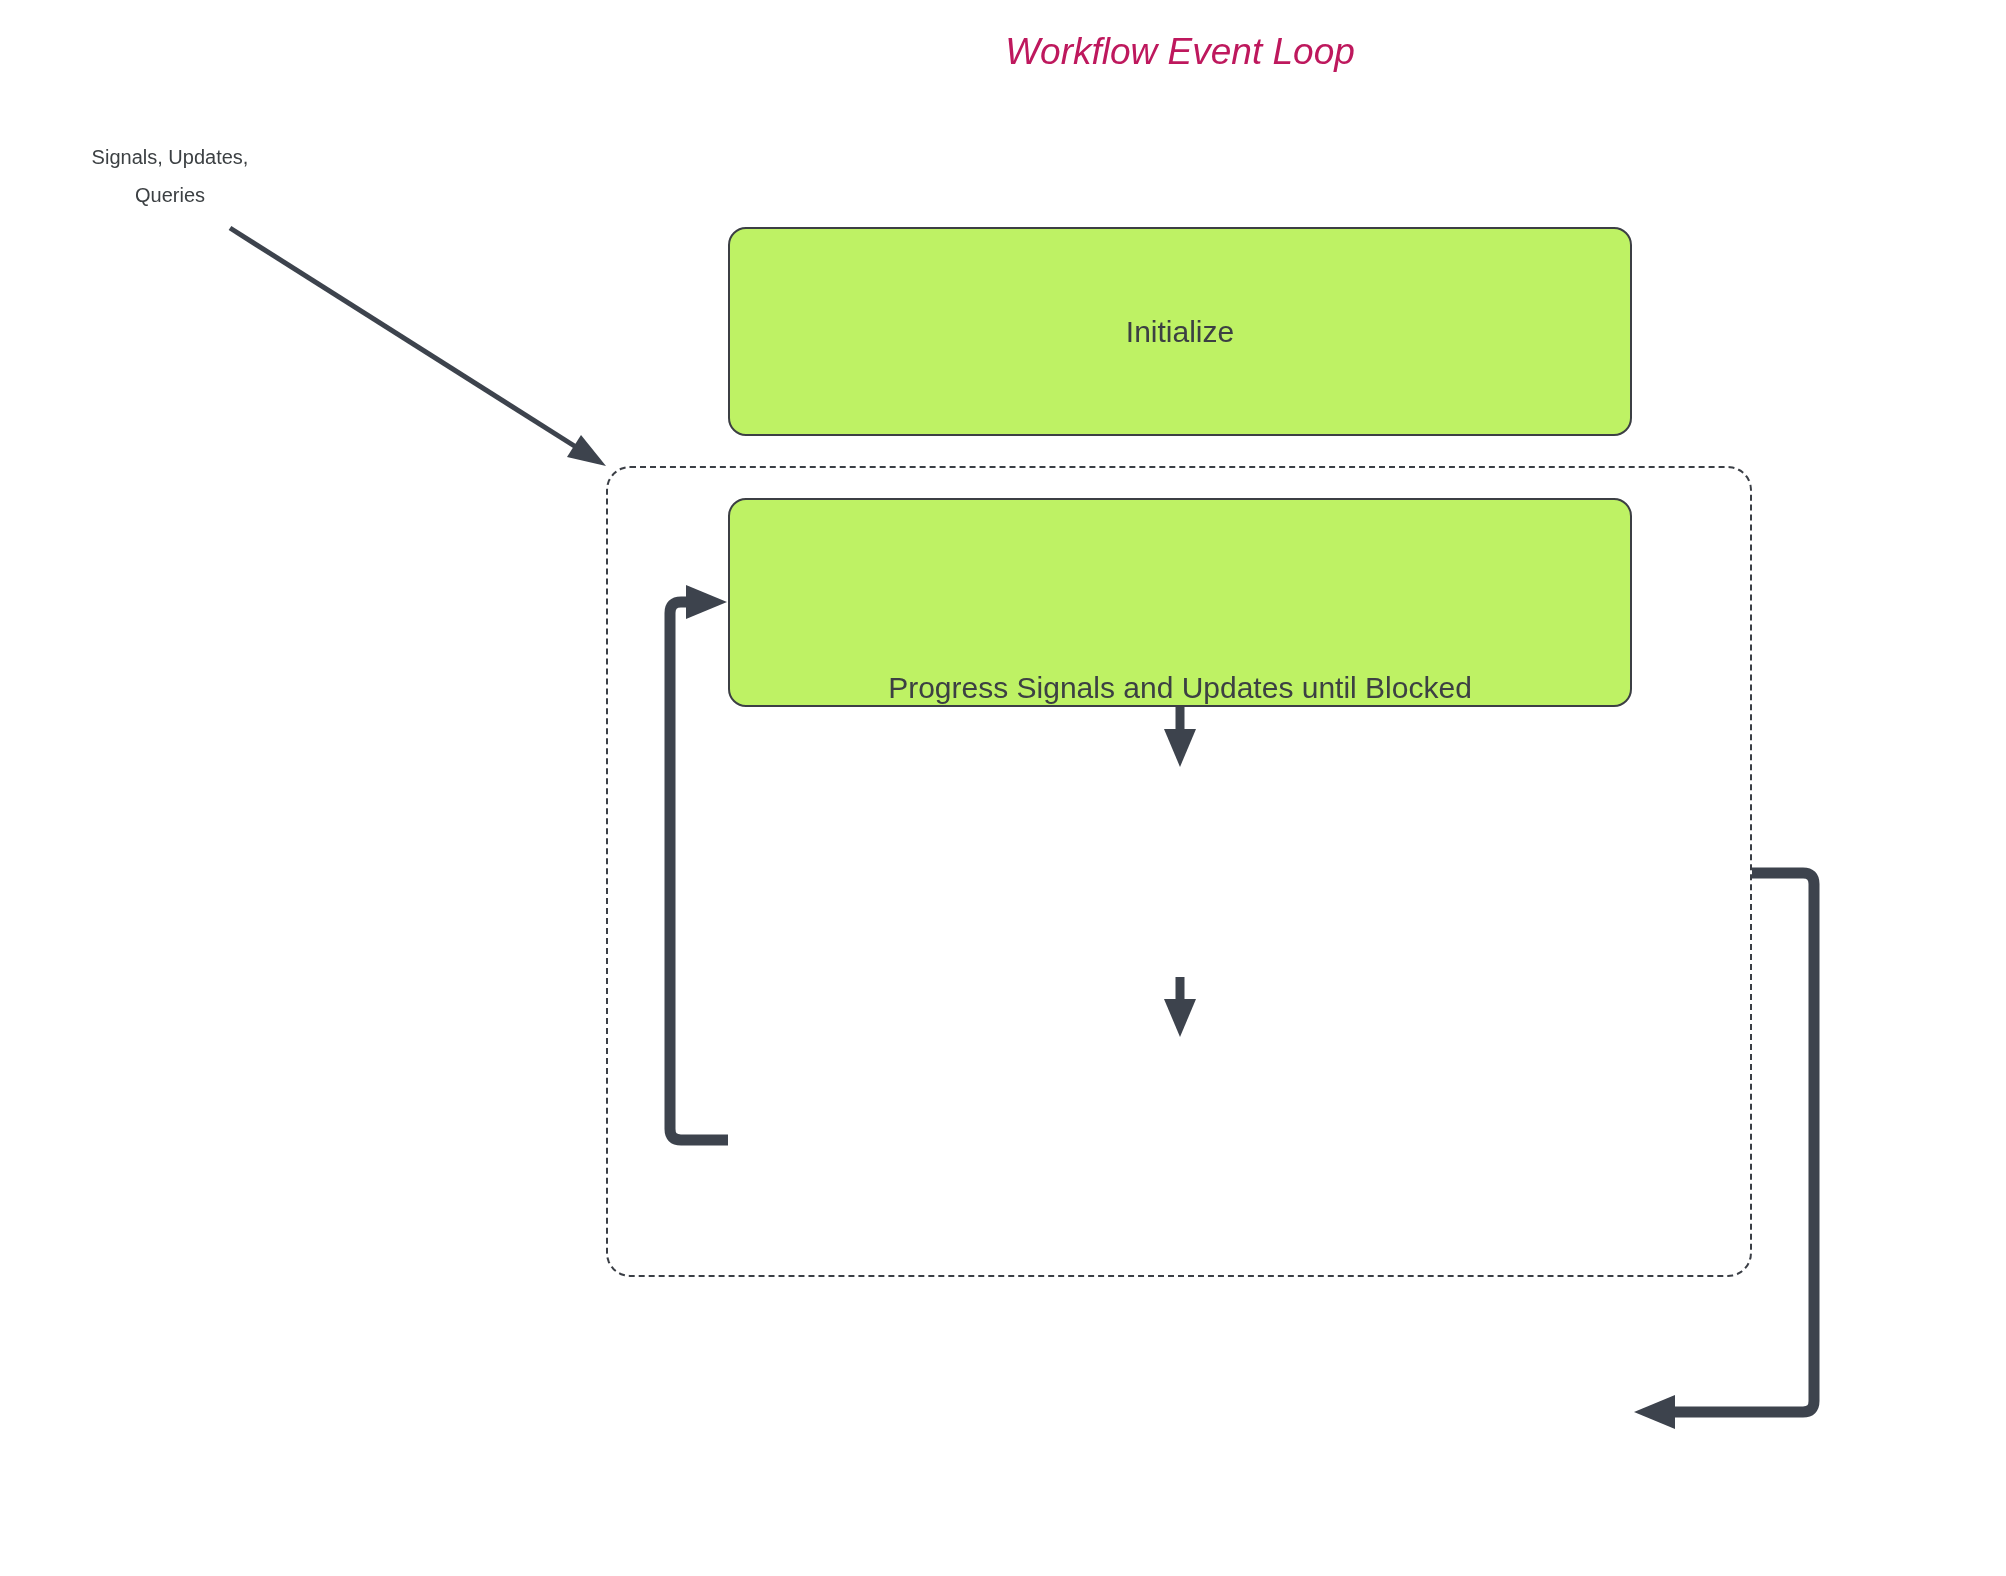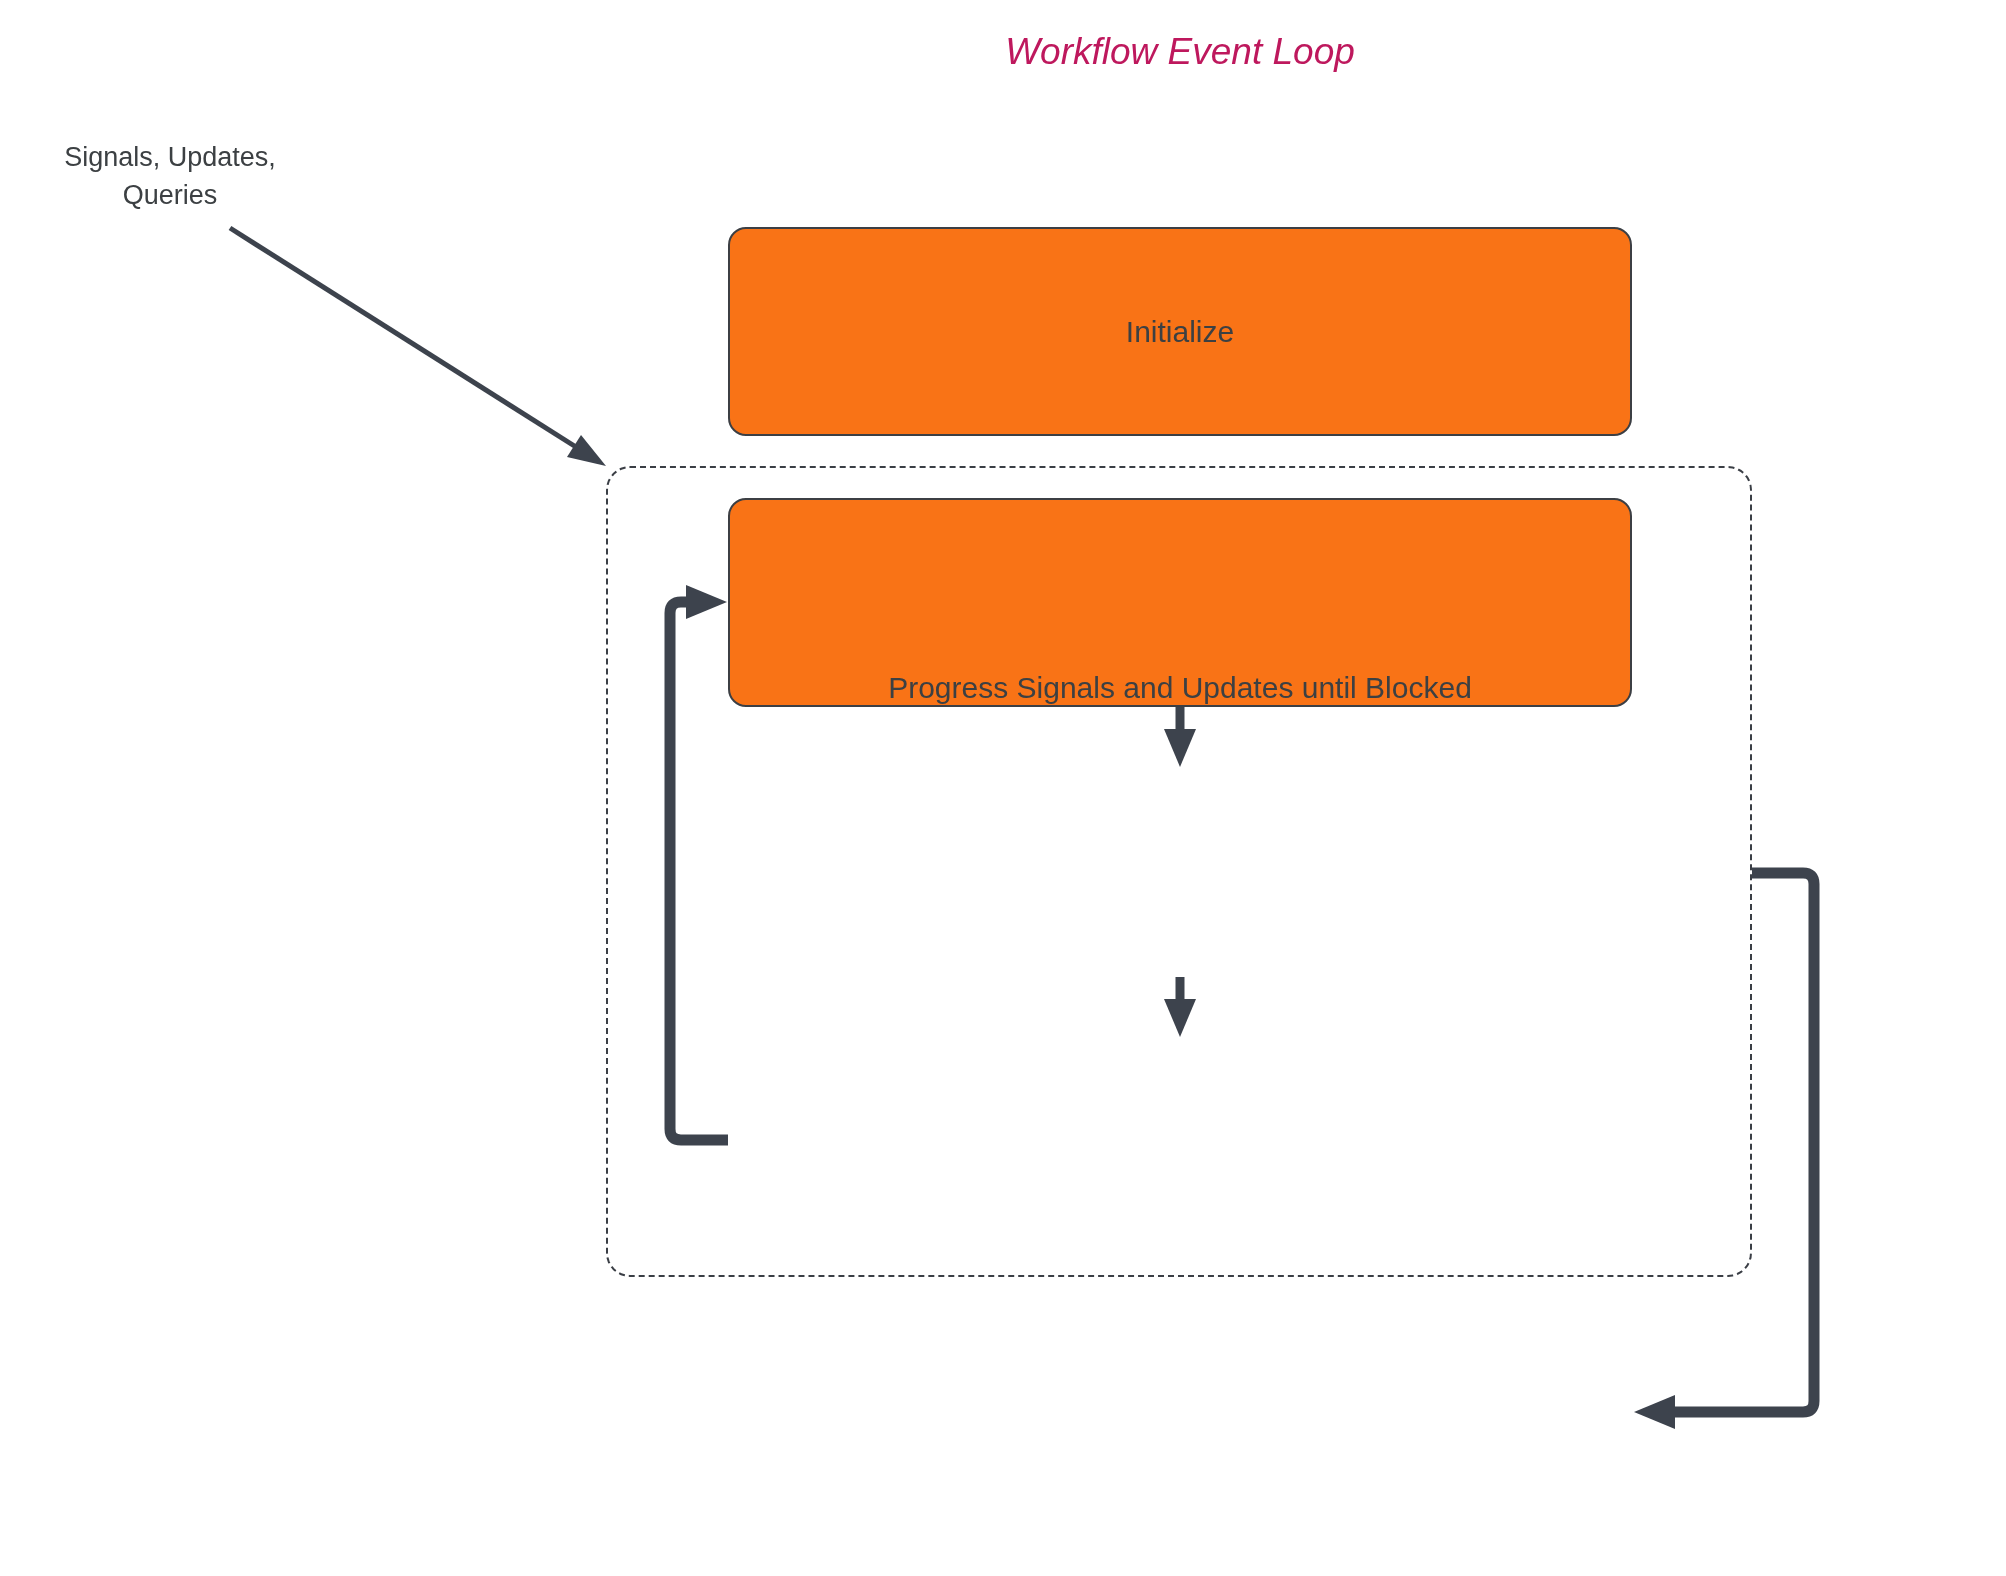--- a/index.html
+++ b/index.html
@@ -25,32 +25,32 @@
     font-style: italic;
     color: #be185d;
     line-height: 44px;
   }
   .annot-label {
     position: absolute;
     left: 20px;
     top: 138px;
     width: 300px;
     text-align: center;
-    font-size: 27px;
+    font-size: 20px;
     line-height: 38px;
     color: #3c4043;
     white-space: pre-line;
   }
   .node {
     position: absolute;
     left: 728px;
     width: 904px;
     height: 209px;
     box-sizing: border-box;
-    background: #f97316;
+    background: #bef264;
     border: 2px solid #3c3f44;
     border-radius: 18px;
     display: flex;
     align-items: center;
     justify-content: center;
     font-size: 30px;
     color: #3c4043;
     text-align: center;
     z-index: 1;
   }

